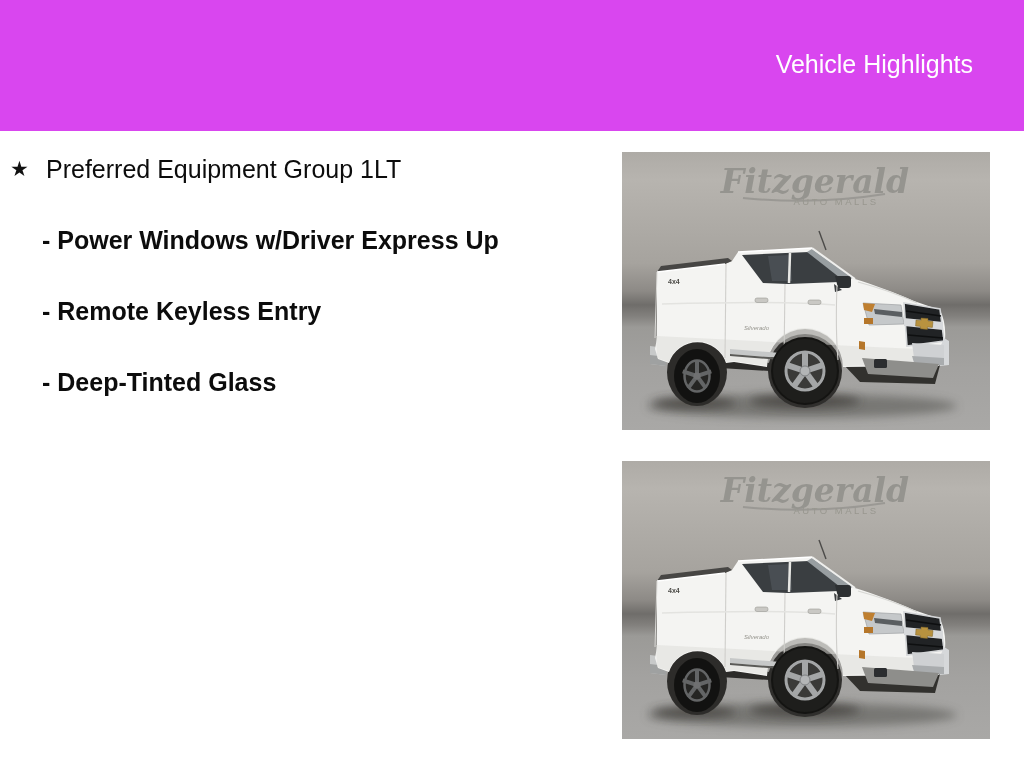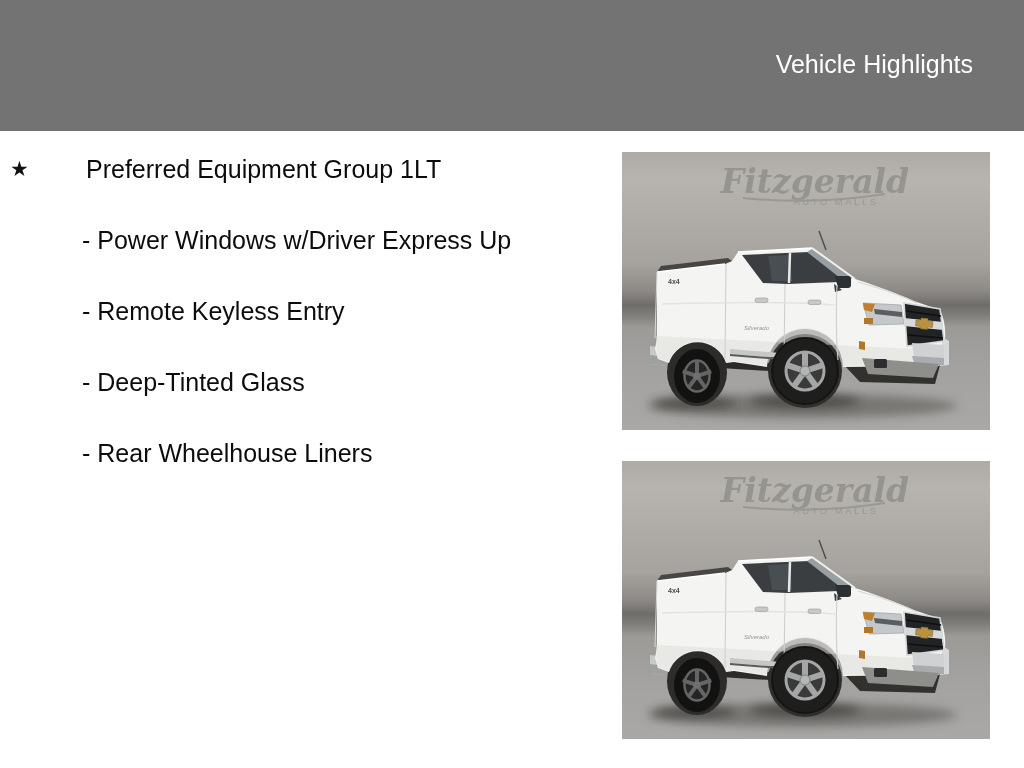--- a/index.html
+++ b/index.html
@@ -3,38 +3,38 @@
 <meta charset="utf-8">
 <style>
   html,body{margin:0;padding:0;}
   body{
     width:1024px;height:768px;position:relative;overflow:hidden;
     background:#ffffff;
     font-family:"Liberation Sans", sans-serif;
   }
   .header{
     position:absolute;left:0;top:0;width:1024px;height:131px;
-    background:#737373;
+    background:#d946ef;
   }
   .header-title{
     position:absolute;top:49px;right:51px;
     color:#ffffff;font-size:25px;line-height:30px;white-space:nowrap;
   }
   .features{
     position:absolute;left:10px;top:152px;width:575px;
     color:#0c0c0c;font-size:25px;line-height:34px;
   }
   .feature{margin:0 0 37px 0;}
   .feature:last-child{margin-bottom:0;}
   .feature.head{display:flex;align-items:flex-start;}
   .star{
     flex:0 0 36px;width:36px;font-size:21px;line-height:34px;color:#111;
   }
-  .feature.sub{padding-left:32px;}
-  .line{white-space:nowrap;margin-left:40px;}
+  .feature.sub{padding-left:32px;font-weight:bold;}
+  .line{white-space:nowrap;}
   .photo{
     position:absolute;left:622px;width:368px;height:278px;
   }
   #photo1{top:152px;}
   #photo2{top:461px;}
   .photo svg{display:block;width:100%;height:100%;}
   .defs-holder{position:absolute;width:0;height:0;overflow:hidden;}
 </style>
 </head>
 <body>
@@ -53,23 +53,20 @@
   <div class="feature sub">
     <div class="line">- Power Windows w/Driver Express Up</div>
   </div>
   <div class="feature sub">
   </div>
   <div class="feature sub">
     <div class="line">- Remote Keyless Entry</div>
   </div>
   <div class="feature sub">
     <div class="line">- Deep-Tinted Glass</div>
-  </div>
-  <div class="feature sub">
-    <div class="line">- Rear Wheelhouse Liners</div>
   </div>
 </div>
 
 <svg class="defs-holder" aria-hidden="true">
   <defs>
     <linearGradient id="wallGrad" x1="0" y1="0" x2="0" y2="1">
       <stop offset="0" stop-color="#aeaba6"></stop>
       <stop offset="0.10" stop-color="#b7b4af"></stop>
       <stop offset="0.40" stop-color="#a6a39e"></stop>
       <stop offset="0.50" stop-color="#8d8a86"></stop>

